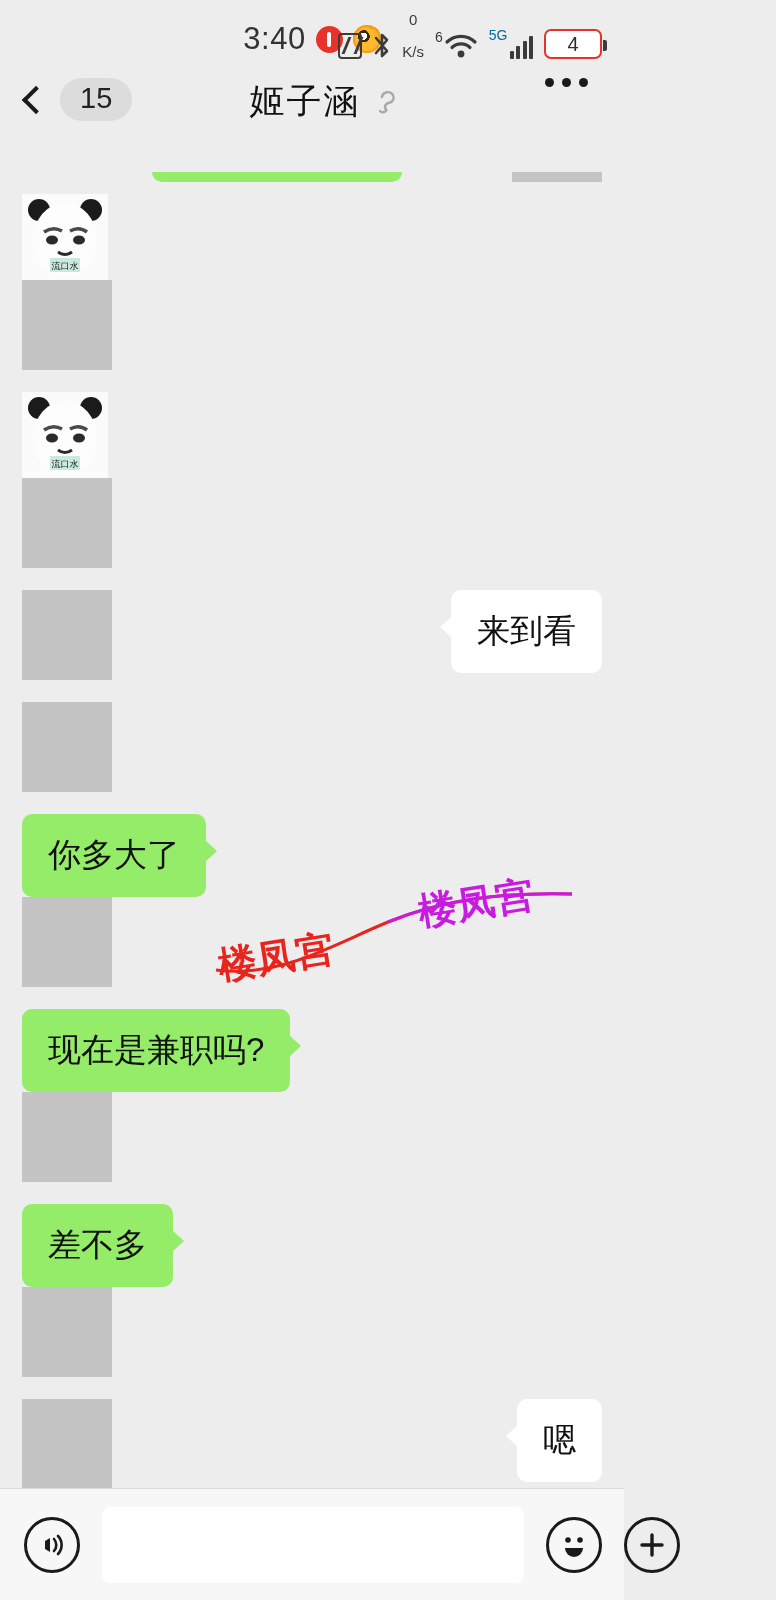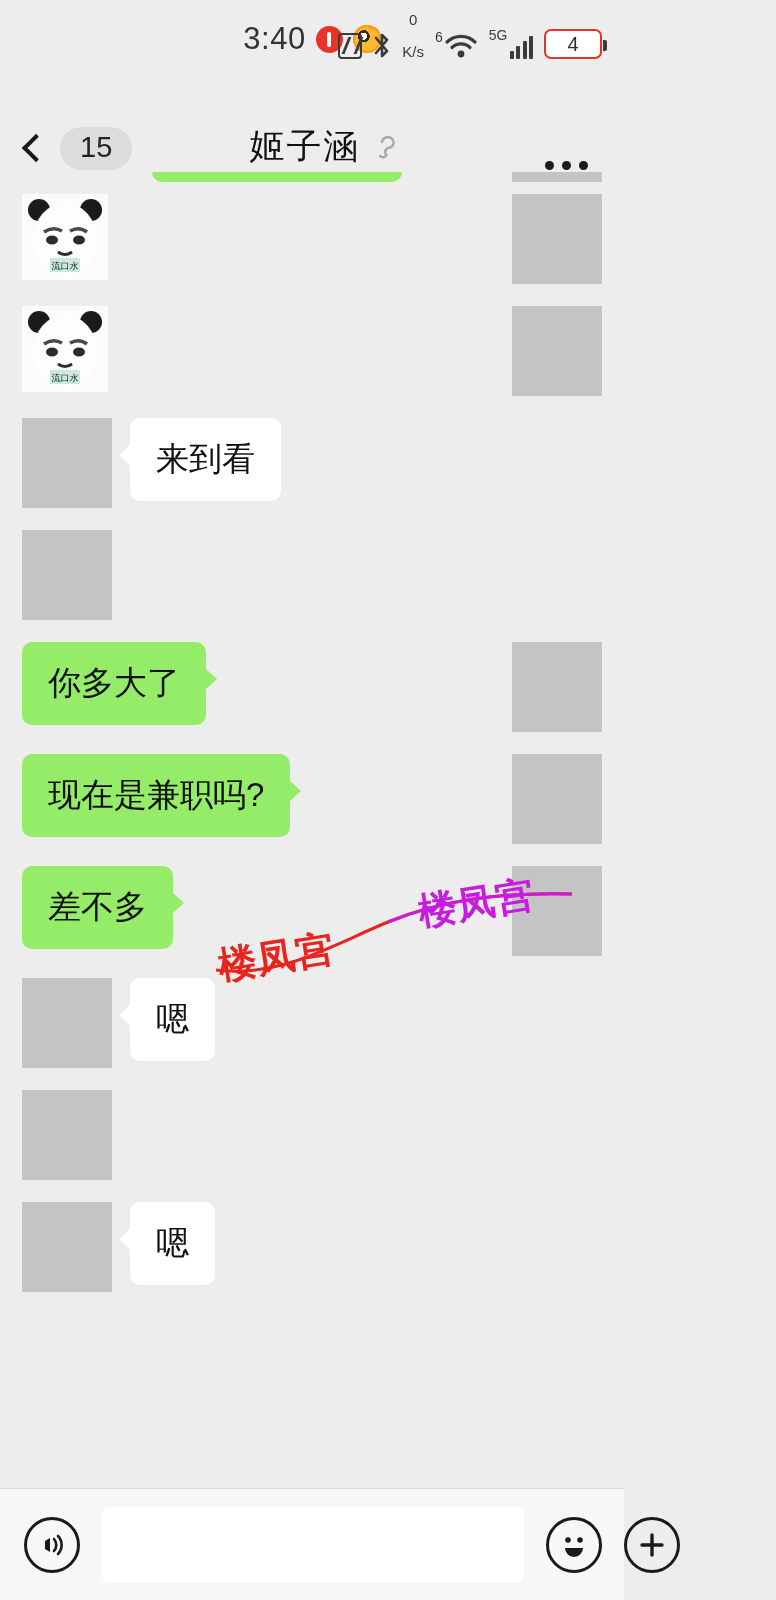--- a/index.html
+++ b/index.html
@@ -100,21 +100,21 @@
   .netspeed {
     display: flex; flex-direction: column;
     align-items: center; line-height: 1;
     color: #3b3b3b;
   }
   .netspeed .n { font-size: 15px; }
   .netspeed .u { font-size: 15px; margin-top: 17px; }
   .wifi-wrap { position: relative; display:flex; align-items:flex-end; }
   .wifi-sup { font-size: 14px; color: #3b3b3b; margin-right: 1px; margin-bottom: 14px;}
   .sig-wrap { position: relative; display:flex; align-items:flex-end; gap: 2px;}
-  .sig-sup { font-size: 14px; color:#404040; margin-bottom: 16px; }
+  .sig-sup { font-size: 14px; color:#0369a1; margin-bottom: 16px; }
   .bars { display: flex; align-items: flex-end; gap: 2.5px; height: 24px; }
   .bars i { width: 4px; background: #3b3b3b; display: block; border-radius: 1px; }
   .battery {
     width: 58px; height: 30px;
     border: 2.6px solid #e8332a;
     border-radius: 7px;
     display: flex; align-items: center; justify-content: center;
     position: relative;
     background: #fff;
   }
@@ -125,21 +125,21 @@
     background:#3b3b3b; border-radius: 0 2px 2px 0;
   }
   .battery span { font-size: 20px; color: #2d2d2d; }
 
   
   .navbar {
     height: 92px;
     flex: 0 0 92px;
     background: #ededed;
     display: flex;
-    align-items: flex-end;
+    align-items: flex-start;
     position: relative;
   }
   .nav-left {
     display: flex; align-items: center; gap: 14px;
     padding-left: 26px;
     cursor: pointer;
   }
   .chev-back {
     width: 20px; height: 20px;
     border-left: 4px solid #1a1a1a;
@@ -184,22 +184,22 @@
     background: #ededed;
     position: relative;
     overflow: hidden;
     padding: 0 22px;
   }
   .row {
     display: flex;
     align-items: flex-start;
     margin-bottom: 22px;
   }
-  .row.left { justify-content: flex-start; }
-  .row.right { justify-content: space-between; }
+  .row.left { justify-content: space-between; }
+  .row.right { justify-content: flex-start; flex-direction: column; }
 
   .avatar {
     width: 90px; height: 90px;
     background: #c4c4c4;
     flex: 0 0 90px;
   }
 
   .bubble {
     position: relative;
     max-width: 460px;

